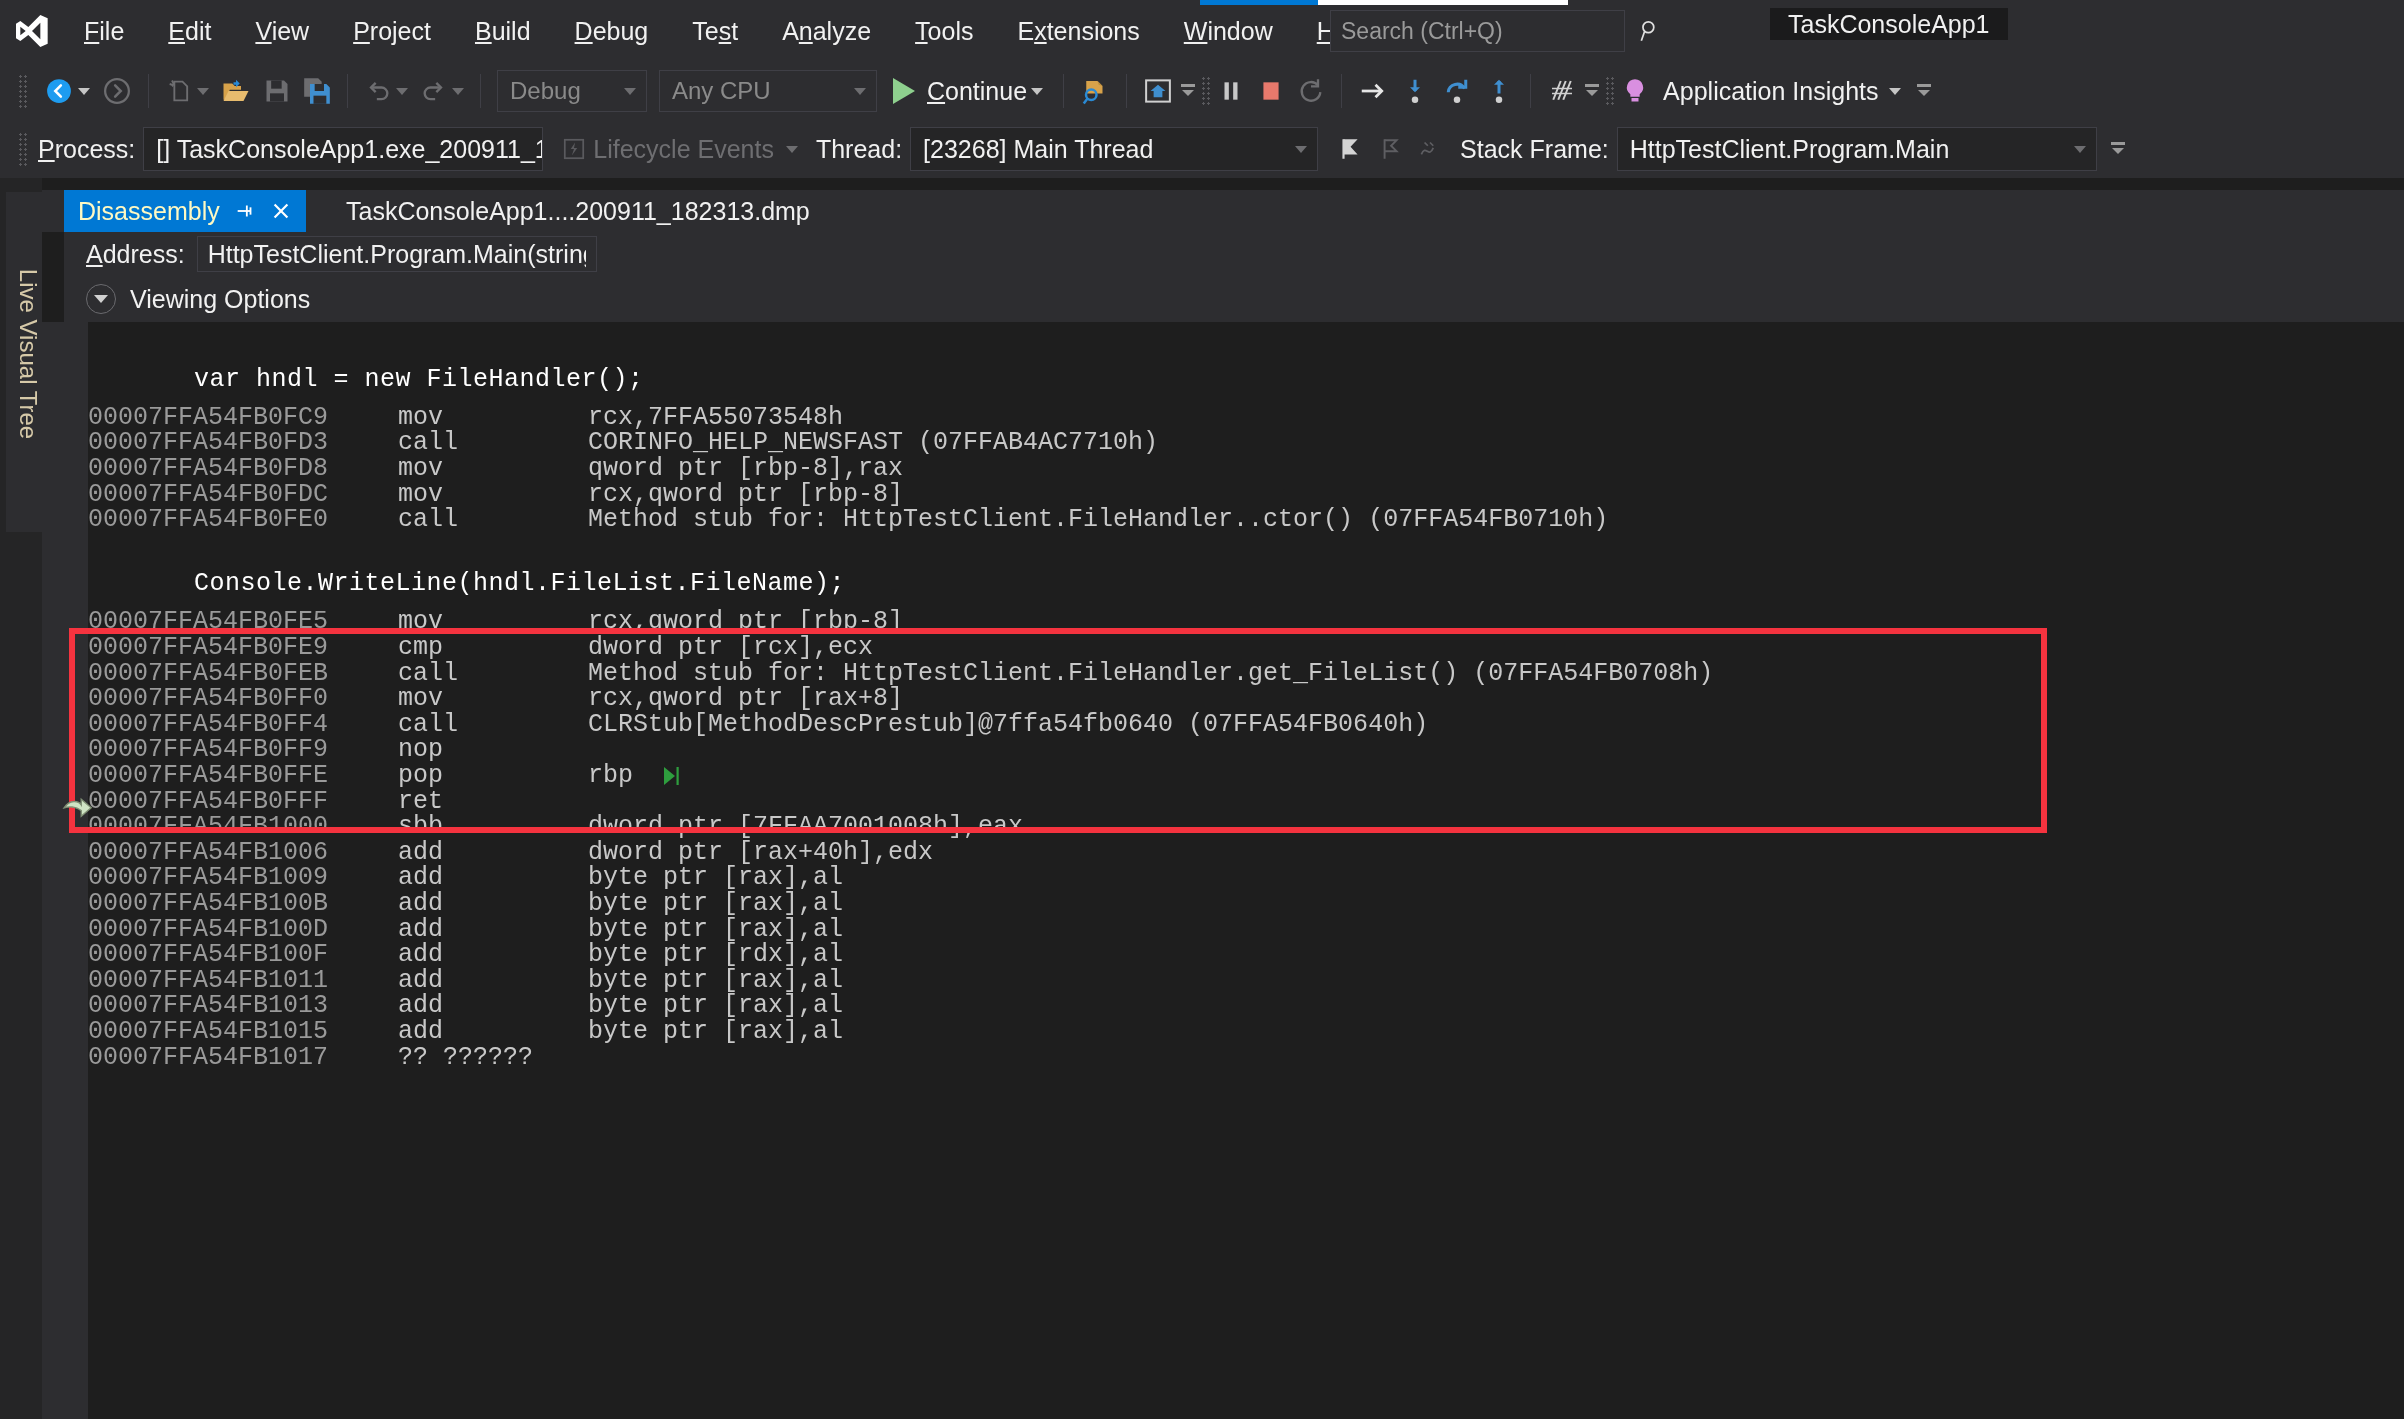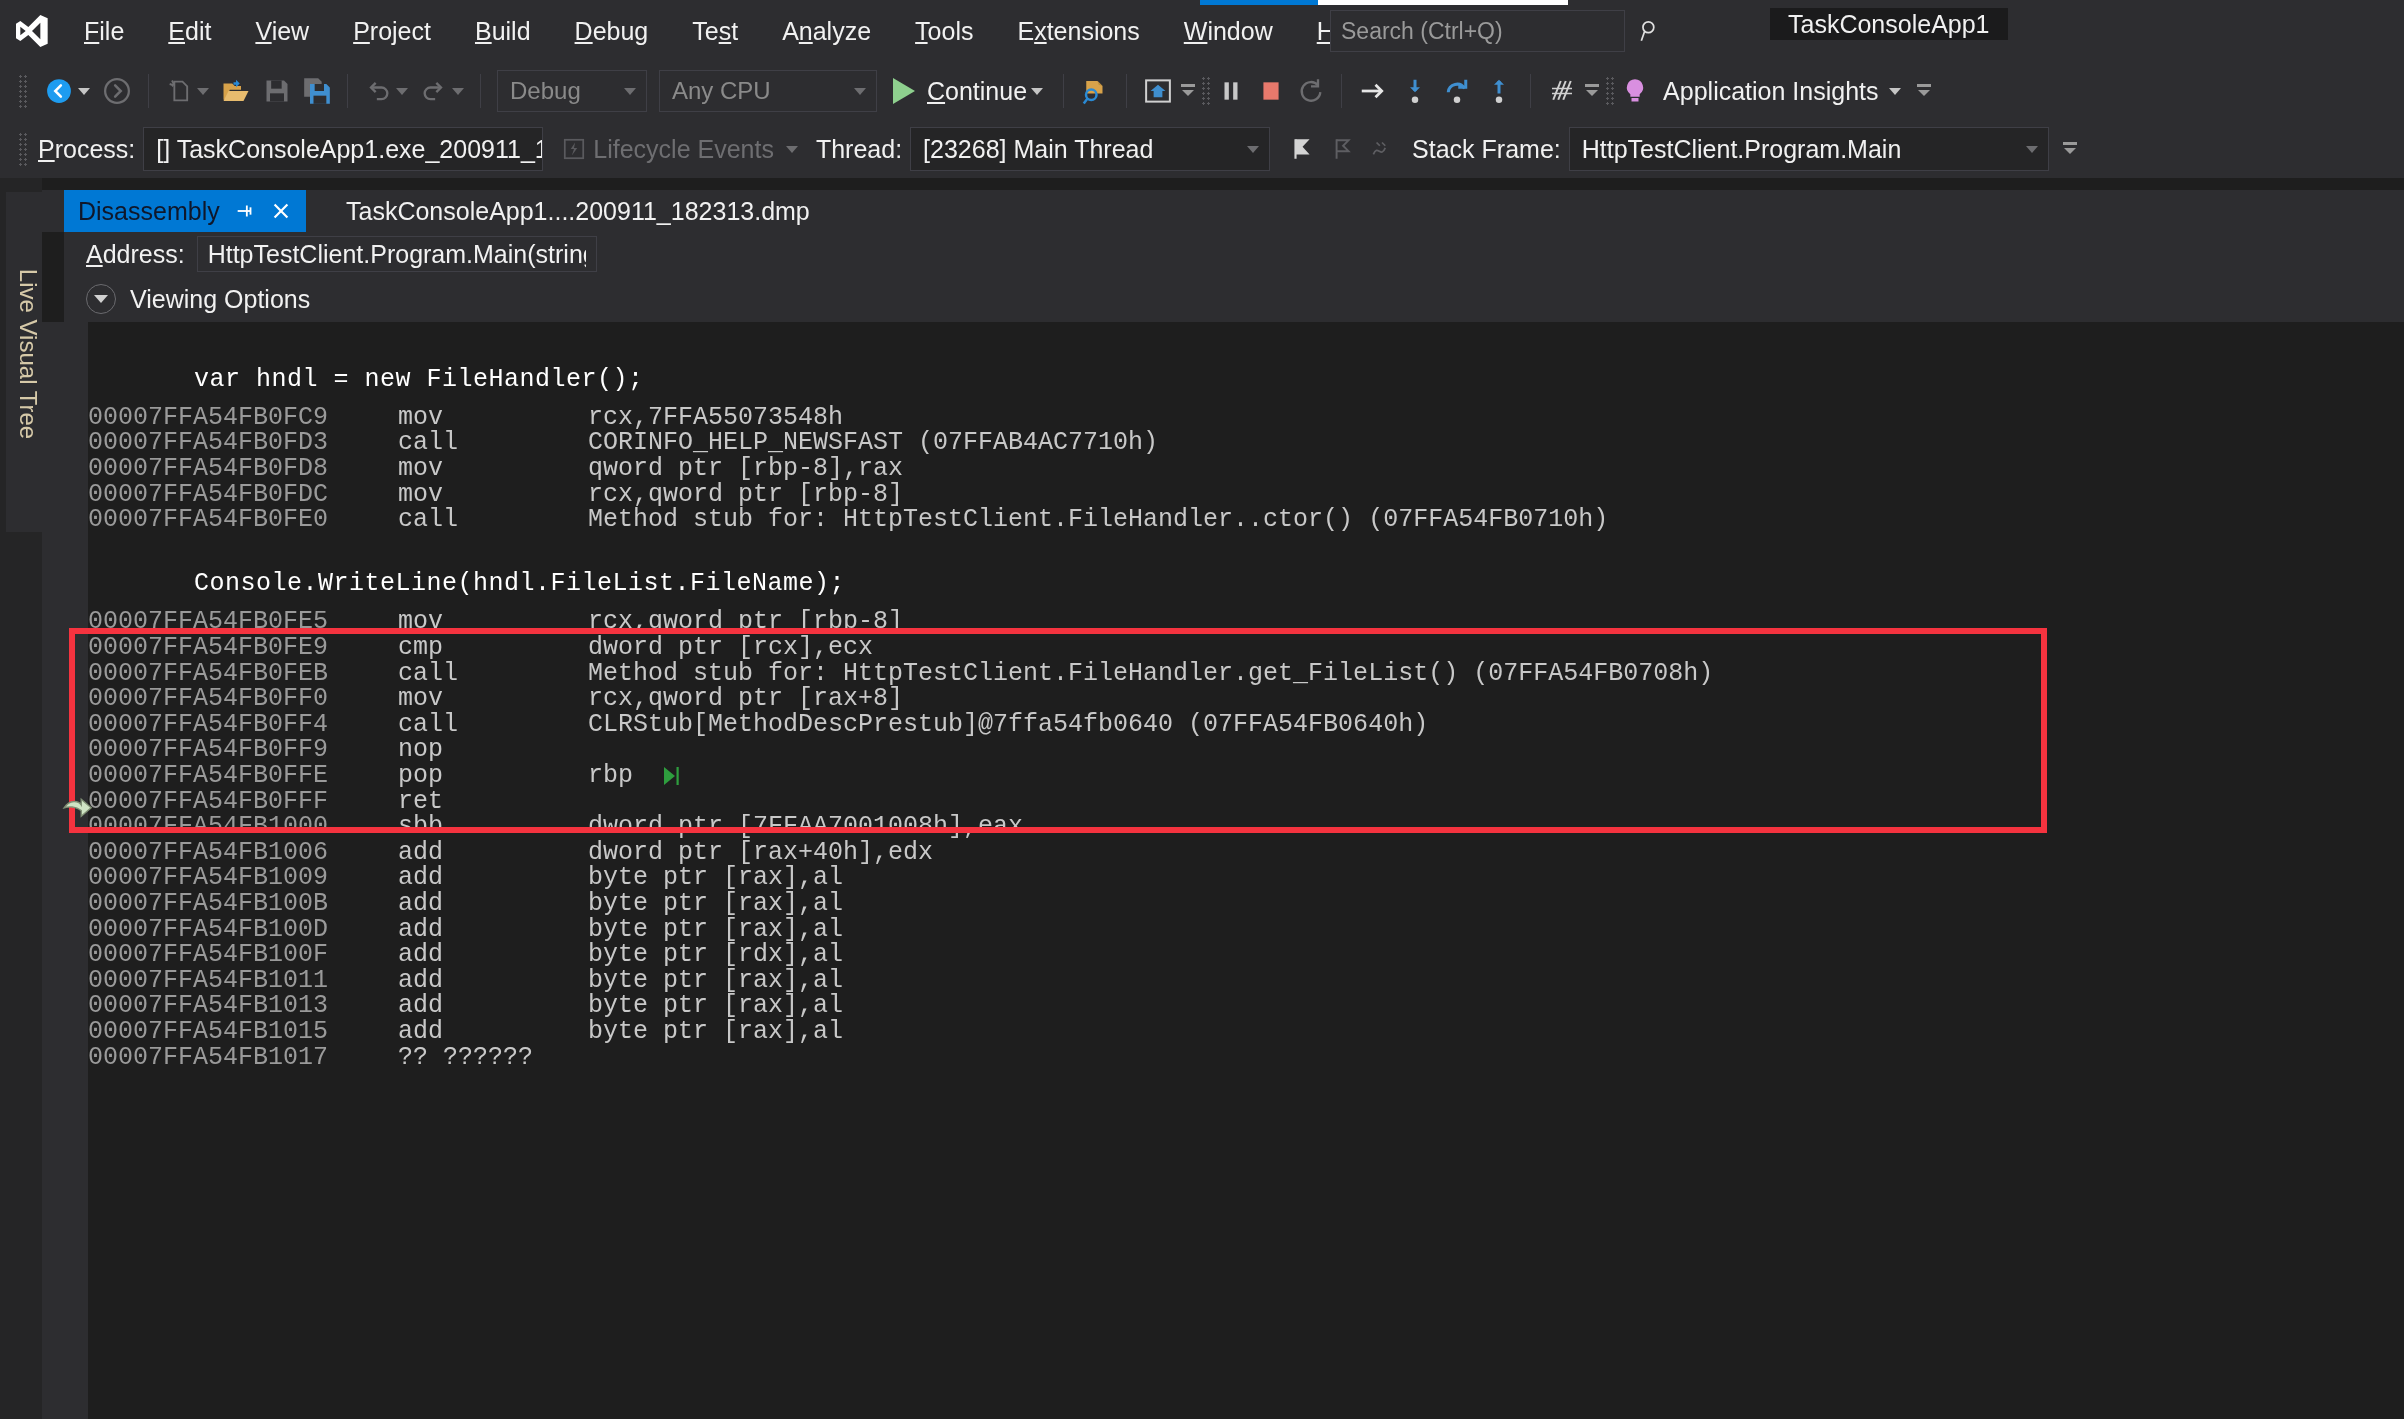--- a/index.html
+++ b/index.html
@@ -110,21 +110,21 @@
     position: absolute; left: -128px; top: 148px; width: 300px;
     transform: rotate(90deg); transform-origin: center;
     color: #d6c9a8; font-size: 24px; text-align: center; white-space: nowrap;
   }
 
   .tabrow { position: absolute; left: 42px; top: 190px; width: 2362px; height: 42px; background: #2d2d30; }
   .tab-active {
     position: absolute; left: 22px; top: 0; height: 42px; background: #0078d4;
     display: flex; align-items: center; padding: 0 14px; gap: 14px;
   }
-  .tab-active .title { color: #0f172a; font-size: 25px; }
+  .tab-active .title { color: #fef9c3; font-size: 25px; }
   .pin-ico, .close-ico { width: 22px; height: 22px; }
   .tab-inactive {
     position: absolute; left: 290px; top: 0; height: 42px;
     display: flex; align-items: center; padding: 6px 14px;
   }
   .tab-inactive .title { color: #f1f1f1; font-size: 25px; }
 
   .addressbar {
     position: absolute; left: 64px; top: 232px; width: 2340px; height: 44px;
     background: #2d2d30; display: flex; align-items: center; padding-left: 22px;
@@ -413,21 +413,21 @@
     <span class="tb-btn" style="min-width:34px">
       <svg width="26" height="26" viewBox="0 0 24 24">
           <rect x="3.5" y="3.5" width="17" height="17" fill="none" stroke="#5a5a5e" stroke-width="1.6"></rect>
         <path d="M13 6l-4 6h3l-2 6 5-7h-3z" fill="#5a5a5e"></path>
         </svg>
     </span>
     <span class="lbl dim">Lifecycle Events</span>
     <div class="caret-dn dim" style="margin-right:18px"></div>
 
     <span class="lbl">Thread:</span>
-    <div class="dcombo" style="width:360px">
+    <div class="dcombo" style="width:408px">
       <span>[23268] Main Thread</span>
       <div class="caret-dn dim"></div>
     </div>
 
     <span class="tb-btn">
       <svg width="26" height="26" viewBox="0 0 24 24">
           <path d="M6 3h13l-6.5 7L19 17H6z" fill="#d4d4d4"></path>
           <path d="M6 3v18" stroke="#d4d4d4" stroke-width="2"></path>
         </svg>
     </span>

